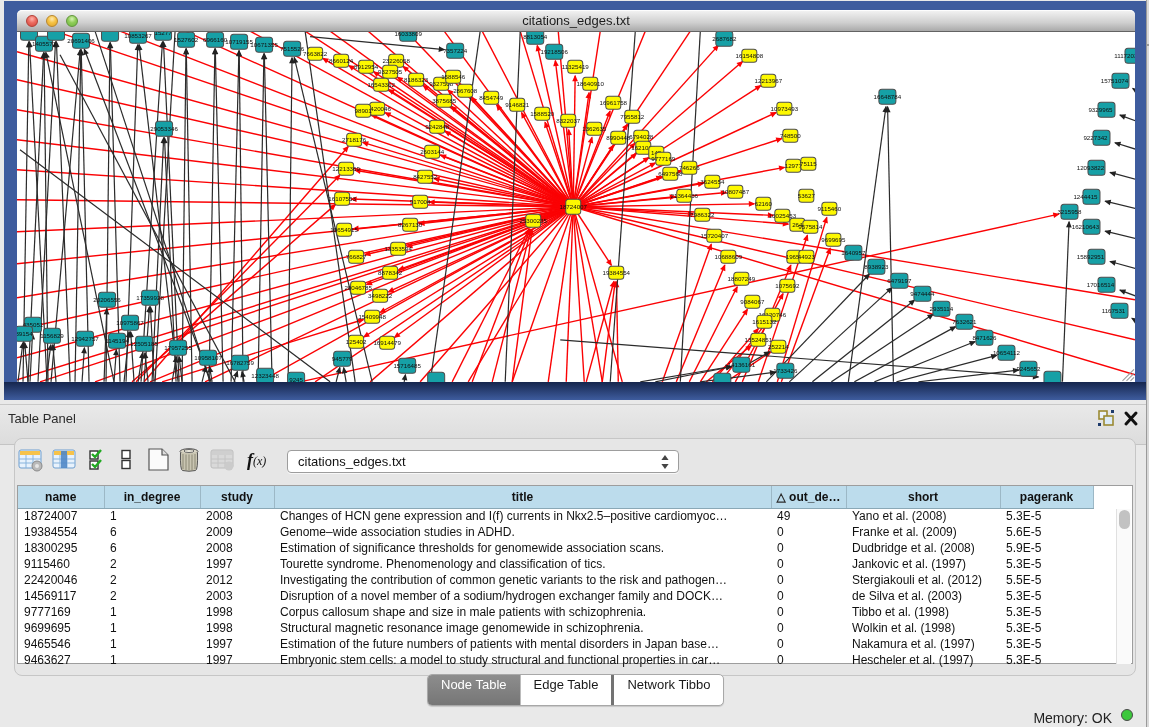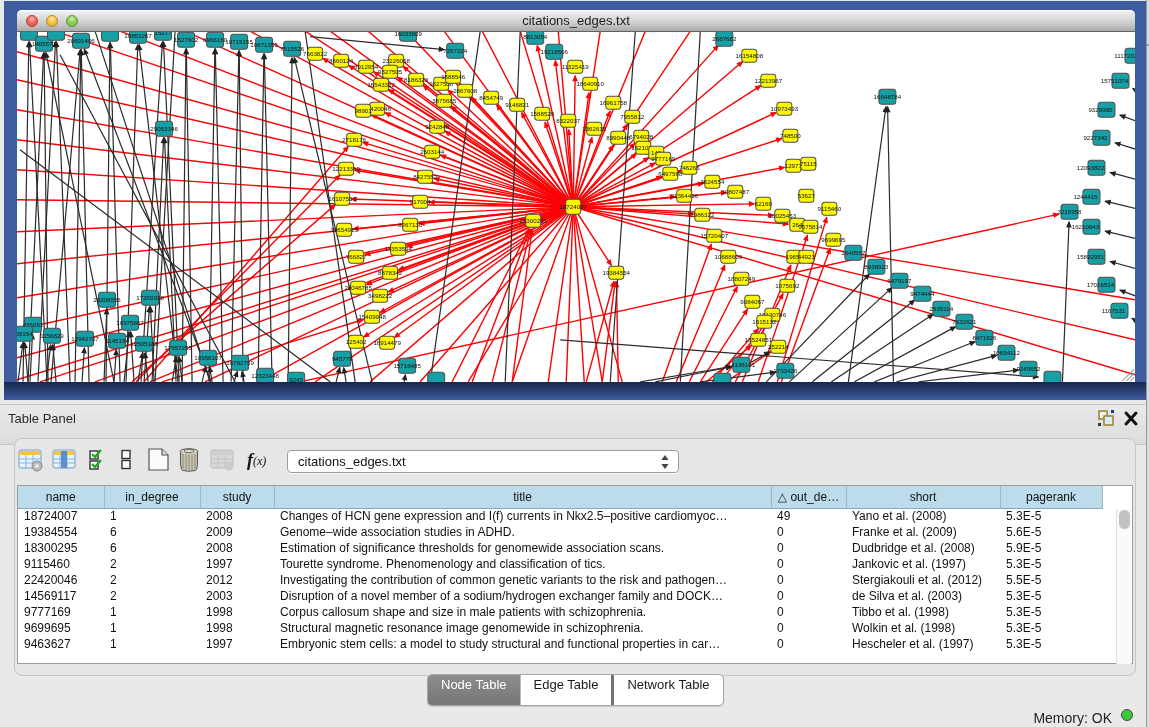--- a/index.html
+++ b/index.html
@@ -25,21 +25,21 @@
 #container{position:absolute;left:14px;top:438px;width:1122px;height:238px;
  background:#e6e6e6;border:1px solid #c6c6c6;border-radius:8px}
 #dropdown{position:absolute;left:287px;top:450px;width:392px;height:23px;background:#fff;
  border:1px solid #9d9d9d;border-radius:4px;font-size:13px;color:#111;line-height:21px;
  padding-left:10px;box-shadow:0 1px 0 rgba(255,255,255,.7)}
 #dropdown .stepper{position:absolute;right:8px;top:3px;font-size:11px;color:#333;letter-spacing:0}
 #tablewrap{position:absolute;left:17px;top:485px;width:1116px;height:179px;background:#fff;
  border:1px solid #9d9d9d;border-width:1px}
 table.grid{border-collapse:collapse;table-layout:fixed;width:1075px;font-size:12px;color:#111}
 table.grid th{background:#bcdcec;border-right:1px solid #9cb8c6;border-bottom:1px solid #8aa8b6;
- font-weight:normal;height:22px;text-align:center;overflow:hidden;white-space:nowrap}
+ font-weight:bold;height:22px;text-align:center;overflow:hidden;white-space:nowrap}
 table.grid td{height:16px;padding:0 0 0 6px;overflow:hidden;white-space:nowrap;text-overflow:ellipsis}
 #vscroll{position:absolute;right:1px;top:23px;width:15px;height:155px;background:#fafafa;border-left:1px solid #e0e0e0}
 #vscroll .thumb{position:absolute;left:2px;top:1px;width:11px;height:19px;border-radius:6px;background:#c2c2c2}
 #tabs{position:absolute;left:427px;top:674px;height:32px;display:flex;border:1px solid #a8a8a8;
  border-radius:5px;overflow:hidden;background:#fff;box-shadow:0 1px 1px rgba(0,0,0,.15)}
 #tabs div{font-size:13px;line-height:19px;padding:0 13px;color:#1a1a1a}
 #tabs div.sel{background:linear-gradient(#8d8d8d,#767676);color:#fff}
 #tabs div.mid{border-left:1px solid #bbb;border-right:3px solid #737373}
 #memory{position:absolute;right:37px;top:710px;font-size:14px;color:#222}
 #memdot{position:absolute;right:16px;top:709px;width:12px;height:12px;border-radius:50%;
@@ -634,21 +634,21 @@
 <div id="tablewrap">
 <table class="grid">
       <thead>
         <tr>
           <th style="width:86px">name</th>
           <th style="width:96px">in_degree</th>
           <th style="width:74px">study</th>
           <th style="width:497px">title</th>
           <th style="width:75px"><span style="color:#2d2d2d">△</span> out_de…</th>
           <th style="width:154px">short</th>
-          <th style="width:102px">pagerank</th>
+          <th style="width:93px">pagerank</th>
         </tr>
       </thead>
       <tbody>
         <tr>
           <td>18724007</td>
           <td>1</td>
           <td>2008</td>
           <td>Changes of HCN gene expression and I(f) currents in Nkx2.5–positive cardiomyoc…</td>
           <td>49</td>
           <td>Yano et al. (2008)</td>
@@ -708,39 +708,48 @@
           <td>Tibbo et al. (1998)</td>
           <td>5.3E-5</td>
         </tr>
         <tr>
           <td>9699695</td>
           <td>1</td>
           <td>1998</td>
           <td>Structural magnetic resonance image genomewide in schizophrenia.</td>
           <td>0</td>
           <td>Wolkin et al. (1998)</td>
+          <td>5.3E-5</td>
+        </tr>
+        <tr>
+          <td>9465546</td>
+          <td>1</td>
+          <td>1997</td>
+          <td>Estimation of the future numbers of patients with mental disorders in Japan base…</td>
+          <td>0</td>
+          <td>Nakamura et al. (1997)</td>
           <td>5.3E-5</td>
         </tr>
         <tr>
           <td>9463627</td>
           <td>1</td>
           <td>1997</td>
           <td>Embryonic stem cells: a model to study structural and functional properties in car…</td>
           <td>0</td>
           <td>Hescheler et al. (1997)</td>
           <td>5.3E-5</td>
         </tr>
       </tbody>
     </table>
 <div id="vscroll">
       <div class="thumb"></div>
     </div>
 </div>
 <div id="tabs">
     <div class="sel">Node Table</div>
     <div class="mid">Edge Table</div>
-    <div>Network Table</div>
+    <div>Network Tibbo</div>
   </div>
 <div id="memory">Memory: OK</div>
 <div id="memdot"></div>
 <div id="rstrip">
     <div class="tick"></div>
   </div>
 
 </body></html>

